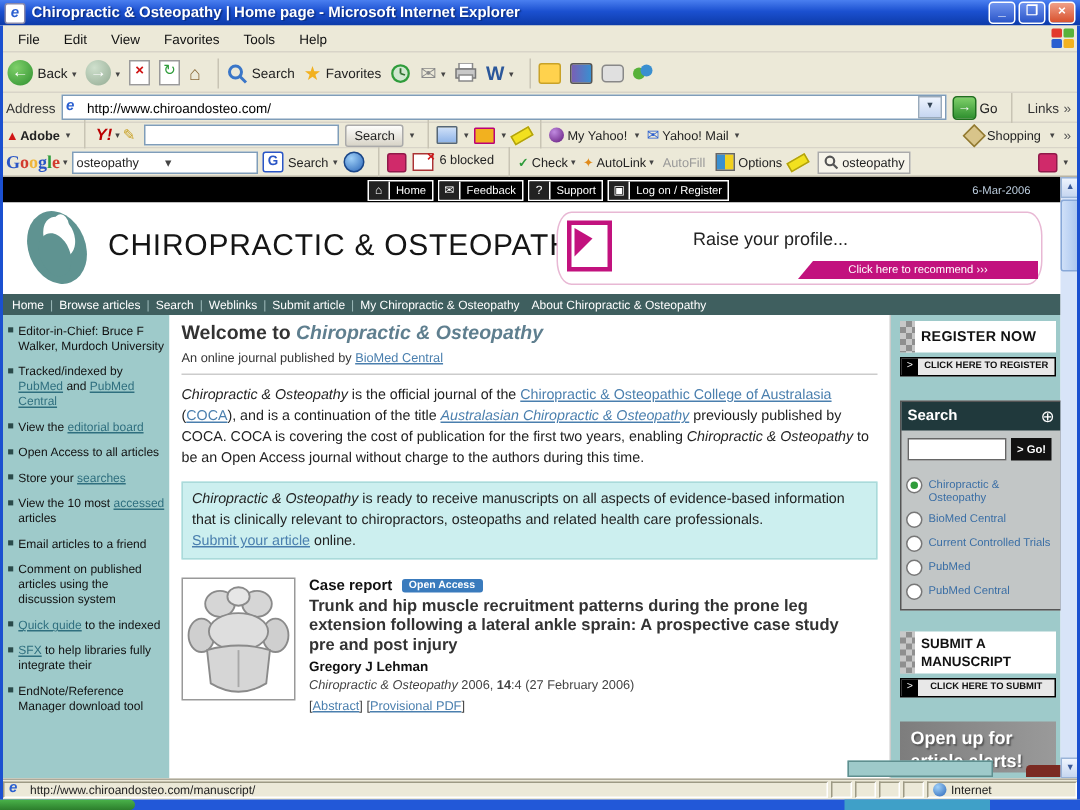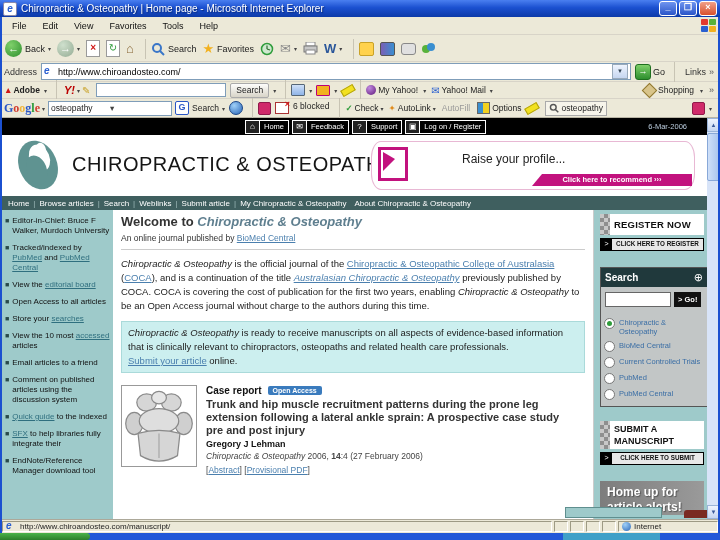--- a/index.html
+++ b/index.html
@@ -2,21 +2,21 @@
 <html><head>
 <meta charset="utf-8">
 <style>
   html,body{margin:0;padding:0;}
   body{width:720px;height:540px;overflow:hidden;font-family:"Liberation Sans",sans-serif;background:#ece9d8;position:relative;}
   #screen{position:absolute;inset:0;width:720px;height:540px;}
 
   
   .titlebar{position:absolute;top:0;left:0;right:0;height:17px;background:linear-gradient(180deg,#4a7ff0,#1b50d0 45%,#0c3aa8);display:flex;align-items:center;padding:0 3px;box-sizing:border-box;}
   .title-icon{width:12px;height:12px;background:#fff;border:1px solid #88a;border-radius:2px;color:#2a5fd0;font-weight:bold;font-size:10px;line-height:11px;text-align:center;font-style:italic;margin-right:4px;}
-  .title-text{flex:1;color:#fff;font-size:10px;font-weight:normal;text-shadow:1px 1px 1px #0a2a7a;white-space:nowrap;overflow:hidden;}
+  .title-text{flex:1;color:#fff;font-size:10px;font-weight:bold;text-shadow:1px 1px 1px #0a2a7a;white-space:nowrap;overflow:hidden;}
   .winbtn{width:16px;height:13px;margin-left:2px;border:1px solid #fff;border-radius:3px;color:#fff;font-size:9px;line-height:11px;text-align:center;font-weight:bold;}
   .winbtn.min,.winbtn.max{background:linear-gradient(180deg,#6f94ef,#2a55c8);}
   .winbtn.close{background:linear-gradient(180deg,#f0a088,#d8502c);}
 
   
   .menubar{position:absolute;top:17px;left:0;right:0;height:18px;background:#ece9d8;display:flex;align-items:center;border-bottom:1px solid #d8d4c8;box-sizing:border-box;padding-left:4px;}
   .menu-item{font-size:9px;color:#111;padding:0 8px;text-align:center;}
   .flag{margin-left:auto;margin-right:3px;width:16px;height:14px;display:grid;grid-template-columns:7px 7px;grid-template-rows:6px 6px;gap:1px;}
   .flag i{border-radius:1px;}
   .flag i:nth-child(1){background:#e23a2e;}.flag i:nth-child(2){background:#58b23a;}
@@ -98,21 +98,21 @@
   .ts-date{position:absolute;right:20px;color:#bcd;font-size:7.5px;}
 
   
   .siteheader{position:absolute;top:17px;left:0;right:13px;height:61px;background:#fff;}
   .jlogo{position:absolute;left:8px;top:4px;}
   .logo-text{position:absolute;left:72px;top:18px;font-size:20px;letter-spacing:.5px;color:#151515;font-weight:500;white-space:nowrap;}
   .banner{position:absolute;right:12px;top:6px;width:322px;height:47px;border:1px solid #e8b8d4;border-radius:10px/16px;background:#fff;}
   .banner-logo{position:absolute;left:6px;top:5px;width:24px;height:28px;background:#fff;border:3px solid #c2127e;}
   .banner-logo i{position:absolute;left:2px;top:2px;width:0;height:0;border-left:12px solid #c2127e;border-top:7px solid transparent;border-bottom:12px solid transparent;}
   .banner-title{position:absolute;left:90px;top:10px;font-size:12px;color:#222;}
-  .banner-cta{position:absolute;right:2px;bottom:3px;width:160px;height:12px;background:#c2127e;clip-path:polygon(10px 0,100% 0,100% 100%,0 100%);color:#fff;font-size:7.5px;font-weight:bold;line-height:12px;text-align:center;}
+  .banner-cta{position:absolute;right:2px;bottom:3px;width:160px;height:12px;background:#c2127e;clip-path:polygon(10px 0,100% 0,100% 100%,0 100%);color:#fff;font-size:7.5px;font-weight:normal;line-height:12px;text-align:center;}
 
   
   .sitenav{position:absolute;top:78px;left:0;right:13px;height:14px;background:#3f5f5f;display:flex;align-items:center;padding-left:4px;box-sizing:border-box;}
   .nav-item{color:#fff;font-size:8px;padding:0 4px;white-space:nowrap;}
   .nav-sep{color:#9fbcbc;font-size:8px;}
 
   
   .contentrow{position:absolute;top:92px;left:0;right:13px;bottom:0;display:flex;}
 
   
@@ -562,21 +562,21 @@
         </div>
         <div class="submit-box">
           <span class="rr-check checker"></span>
           <span class="submit-title">SUBMIT A MANUSCRIPT</span>
         </div>
         <div class="cta-strip">
           <span class="cta-arrow">&gt;</span>
           <span class="cta-text">CLICK HERE TO SUBMIT</span>
         </div>
         <div class="alerts-box">
-          <span>Home up for</span><br>
+          <span>Open up for</span><br>
           <span>article alerts!</span>
         </div>
       </div>
     </div>
 
     <div class="frag-teal"></div>
     <div class="frag-maroon"></div>
 
     <div class="scrollbar">
       <div class="sb-btn sb-up">▲</div>

